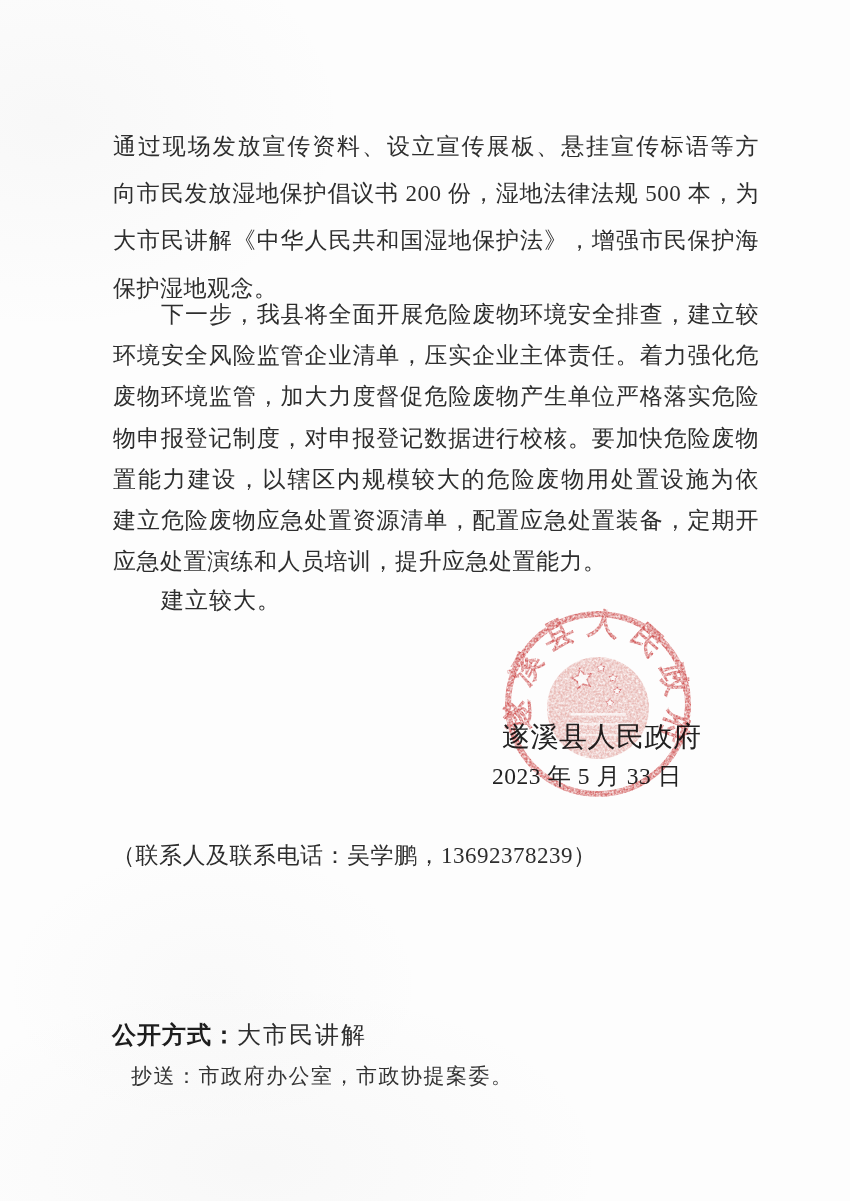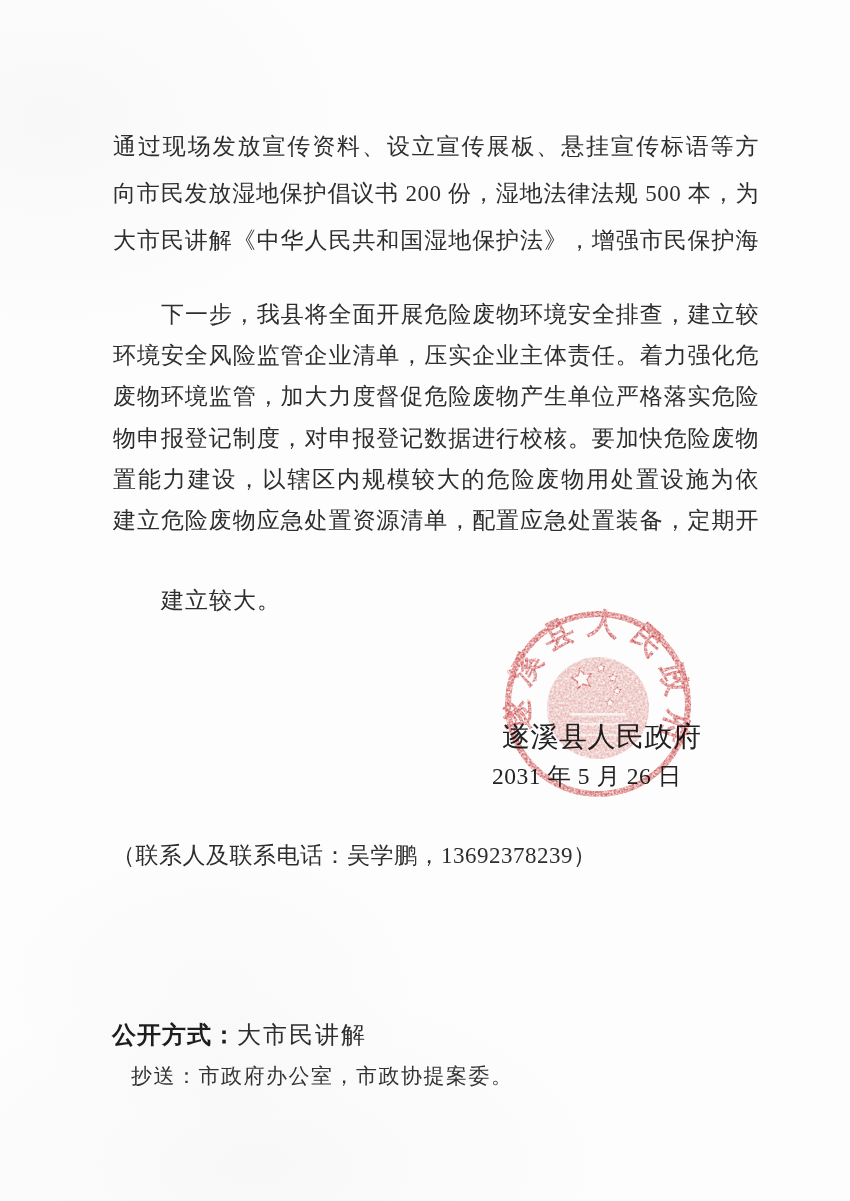--- a/index.html
+++ b/index.html
@@ -56,35 +56,37 @@
     mix-blend-mode:multiply;opacity:0.95;
   }
 </style>
 </head>
 <body>
 
 <div class="abs textblock p1" style="top:123px;">
   <div class="line">通过现场发放宣传资料、设立宣传展板、悬挂宣传标语等方式，</div>
   <div class="line">向市民发放湿地保护倡议书 200 份，湿地法律法规 500 本，为广</div>
   <div class="line">大市民讲解《中华人民共和国湿地保护法》，增强市民保护海洋、</div>
+  <div class="line lastline">保护湿地观念。</div>
 </div>
 
 <div class="abs textblock p2" style="top:294px;">
   <div class="line indent">下一步，我县将全面开展危险废物环境安全排查，建立较大</div>
   <div class="line">环境安全风险监管企业清单，压实企业主体责任。着力强化危险</div>
   <div class="line">废物环境监管，加大力度督促危险废物产生单位严格落实危险废</div>
   <div class="line">物申报登记制度，对申报登记数据进行校核。要加快危险废物处</div>
   <div class="line">置能力建设，以辖区内规模较大的危险废物用处置设施为依托，</div>
   <div class="line">建立危险废物应急处置资源清单，配置应急处置装备，定期开展</div>
+  <div class="line lastline">应急处置演练和人员培训，提升应急处置能力。</div>
 </div>
 
 <div class="abs closing">建立较大。</div>
 
 <div class="abs sig-name">遂溪县人民政府</div>
-<div class="abs sig-date">2031 年 5 月 26 日</div>
+<div class="abs sig-date">2023 年 5 月 33 日</div>
 
 <svg class="abs seal" viewBox="0 0 194 194" aria-hidden="true">
   <defs>
     <filter id="speckle" x="-15%" y="-15%" width="130%" height="130%">
       <feTurbulence type="fractalNoise" baseFrequency="0.45" numOctaves="2" seed="11" result="n"></feTurbulence>
       <feColorMatrix in="n" type="matrix" values="0 0 0 0 0  0 0 0 0 0  0 0 0 0 0  0 0 0 1.6 -0.18" result="a"></feColorMatrix>
       <feComposite in="SourceGraphic" in2="a" operator="in"></feComposite>
     </filter>
     <path id="ringArc" d="M 33.6 126.6 A 70 70 0 1 1 160.4 126.6" fill="none"></path>
     <path id="star" d="M0,-10 L2.94,-4.05 L9.51,-3.09 L4.76,1.55 L5.88,8.09 L0,5 L-5.88,8.09 L-4.76,1.55 L-9.51,-3.09 L-2.94,-4.05 Z"></path>

